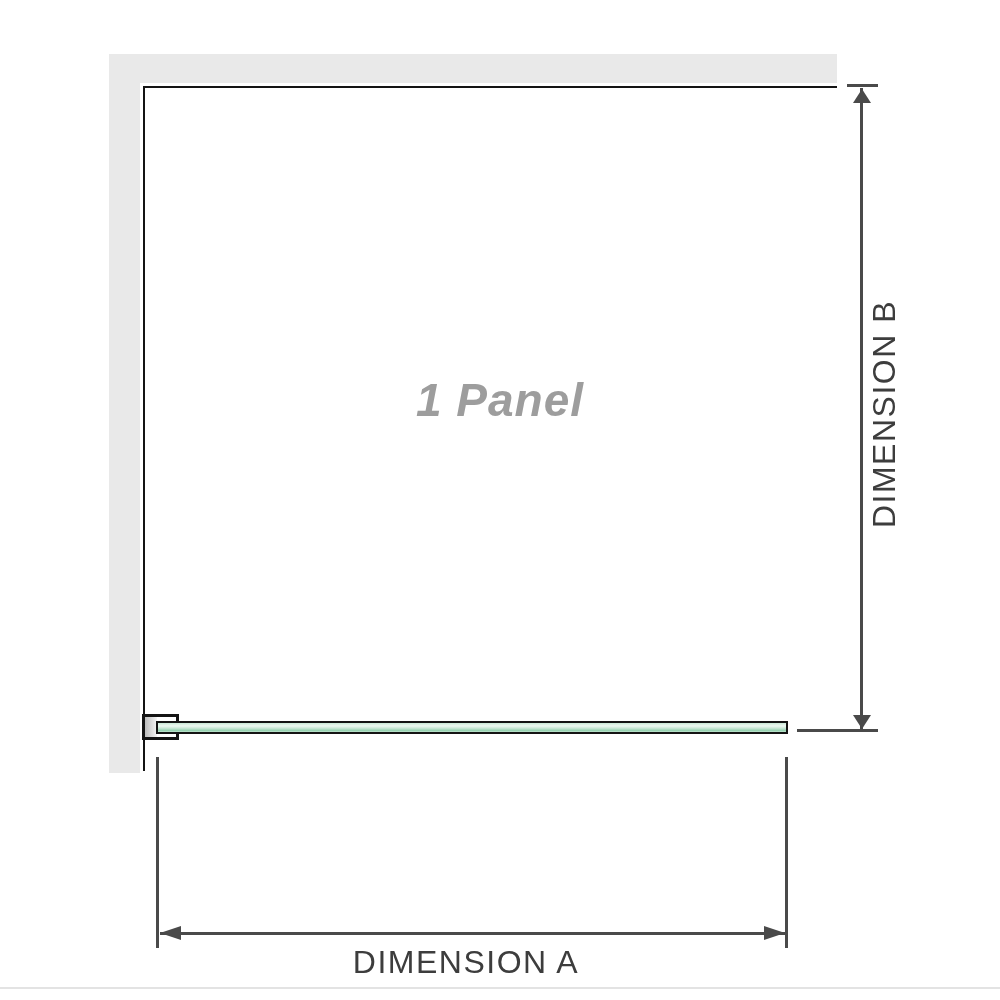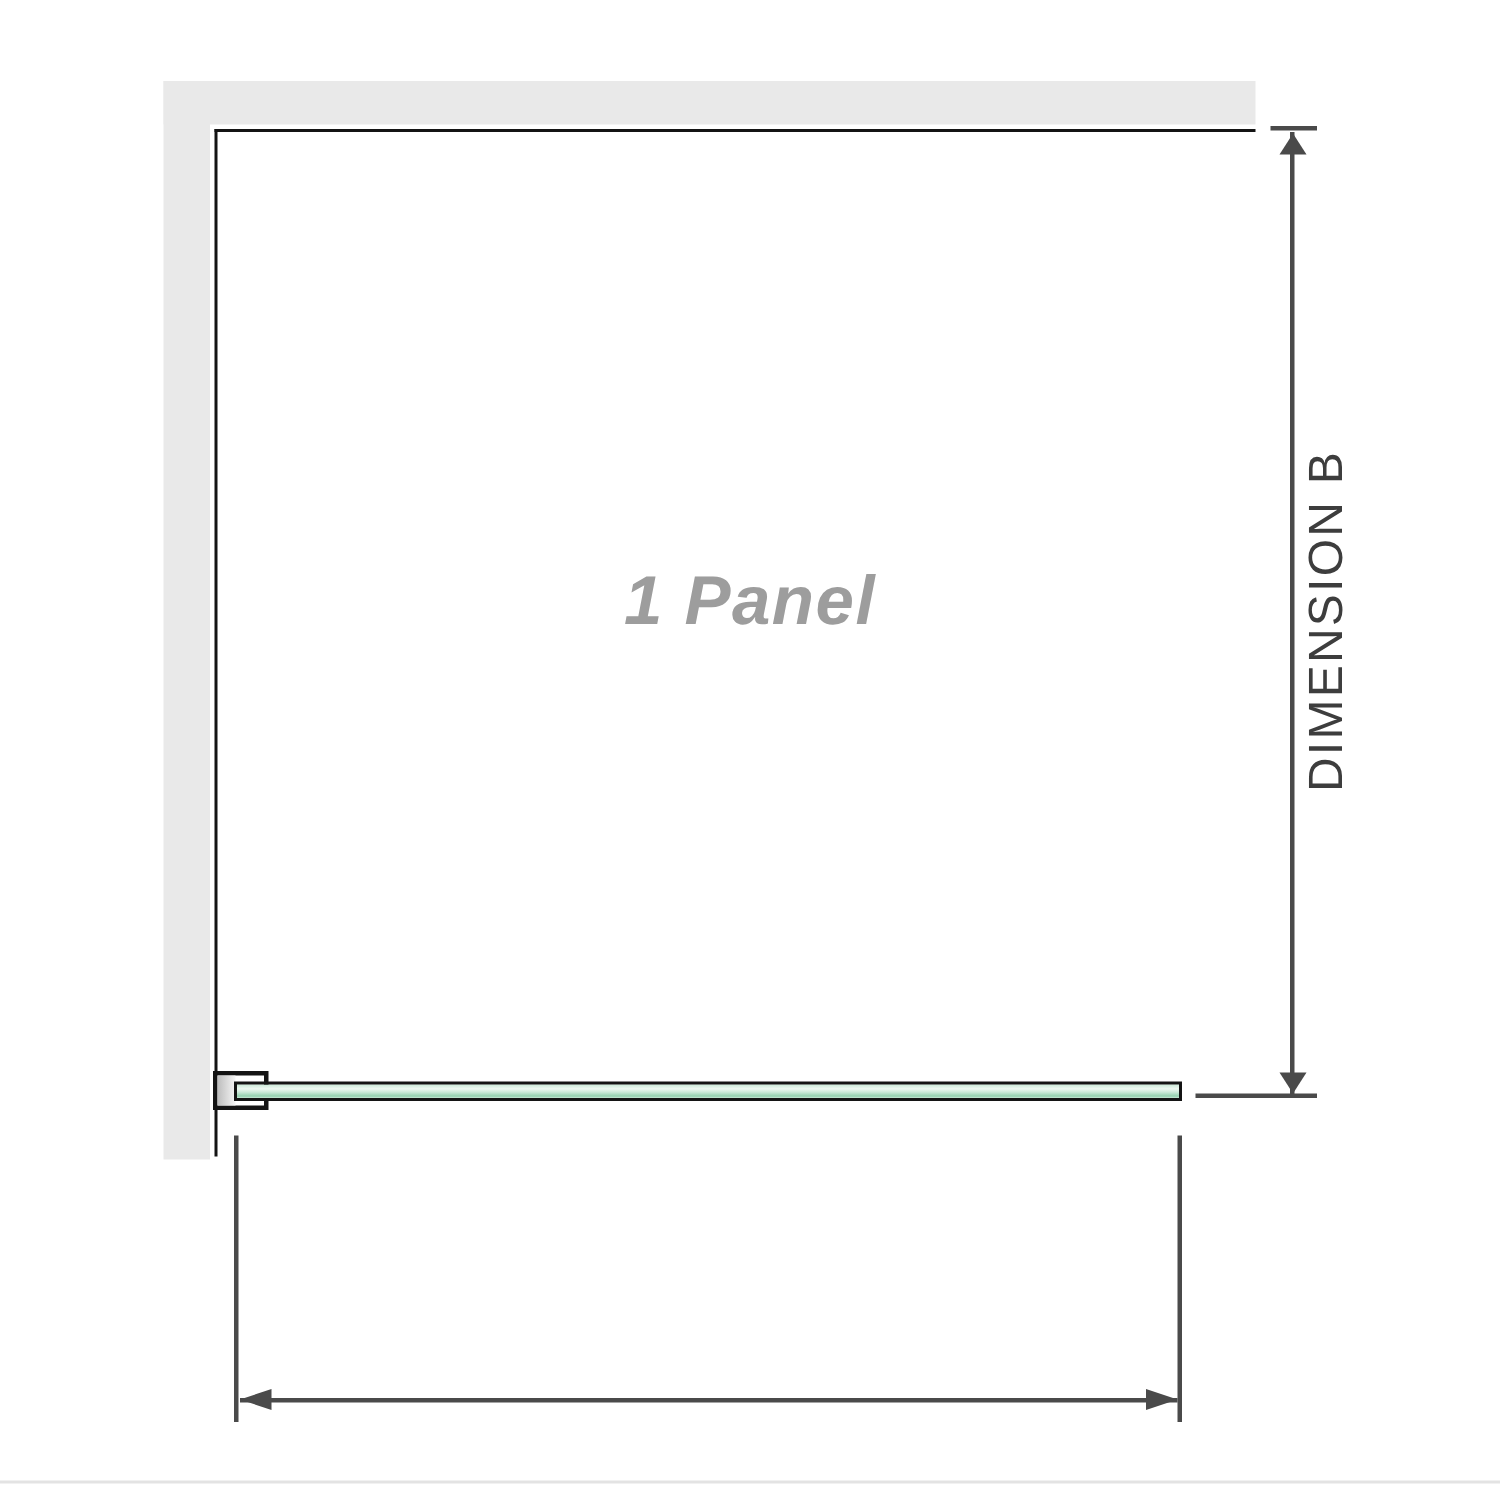--- a/index.html
+++ b/index.html
@@ -102,16 +102,17 @@
   <div class="abs dim dimB-line"></div>
   <div class="abs tri tri-up"></div>
   <div class="abs tri tri-down"></div>
   <div class="abs dim-label dimB-label">DIMENSION B</div>
 
   <div class="abs dim dimA-ext-left"></div>
   <div class="abs dim dimA-ext-right"></div>
   <div class="abs dim dimA-line"></div>
   <div class="abs tri tri-left"></div>
   <div class="abs tri tri-right"></div>
+  <div class="abs dim-label dimA-label">DIMENSION A</div>
 
   <div class="abs divider"></div>
 
 </div>
 
 </body></html>

